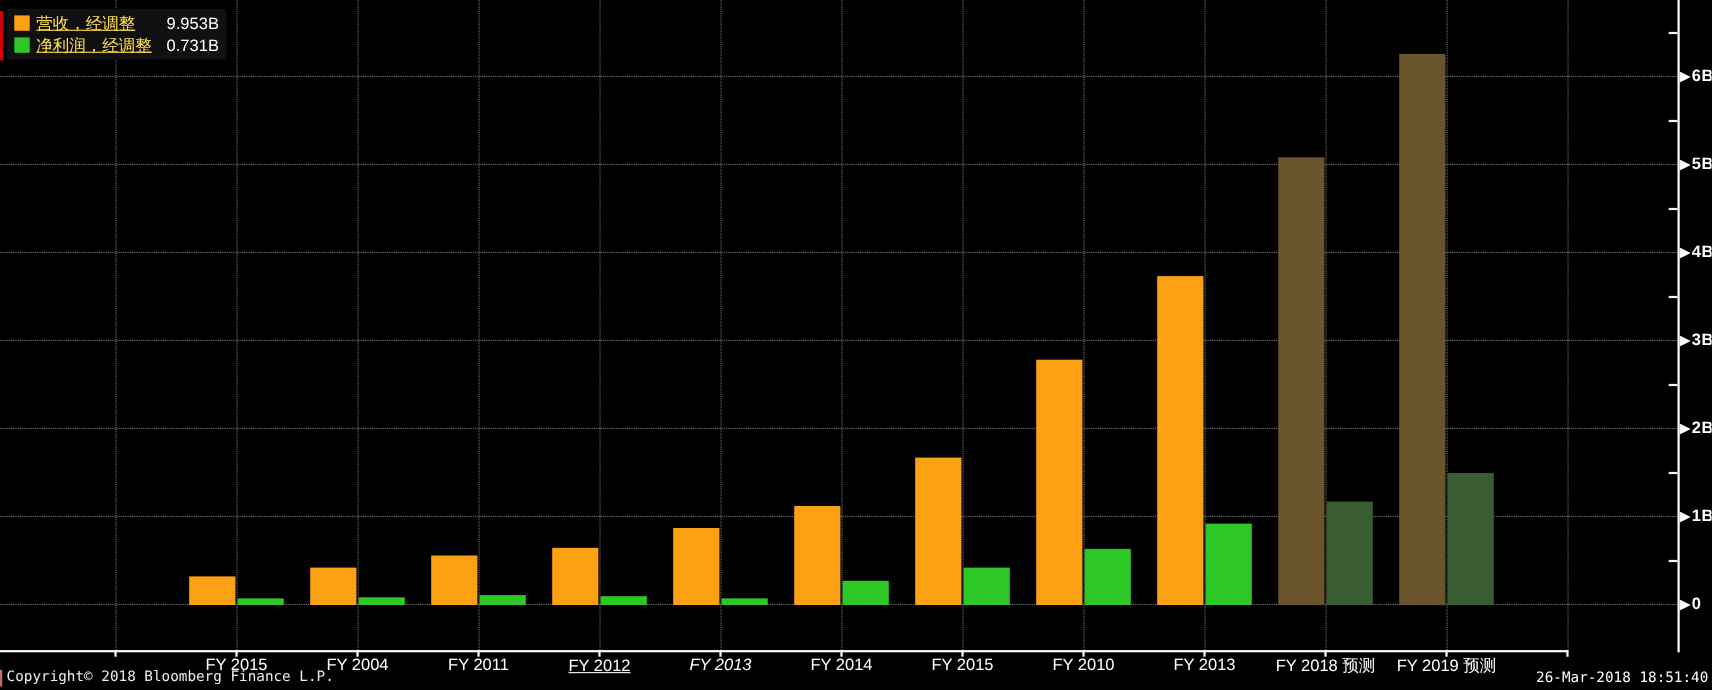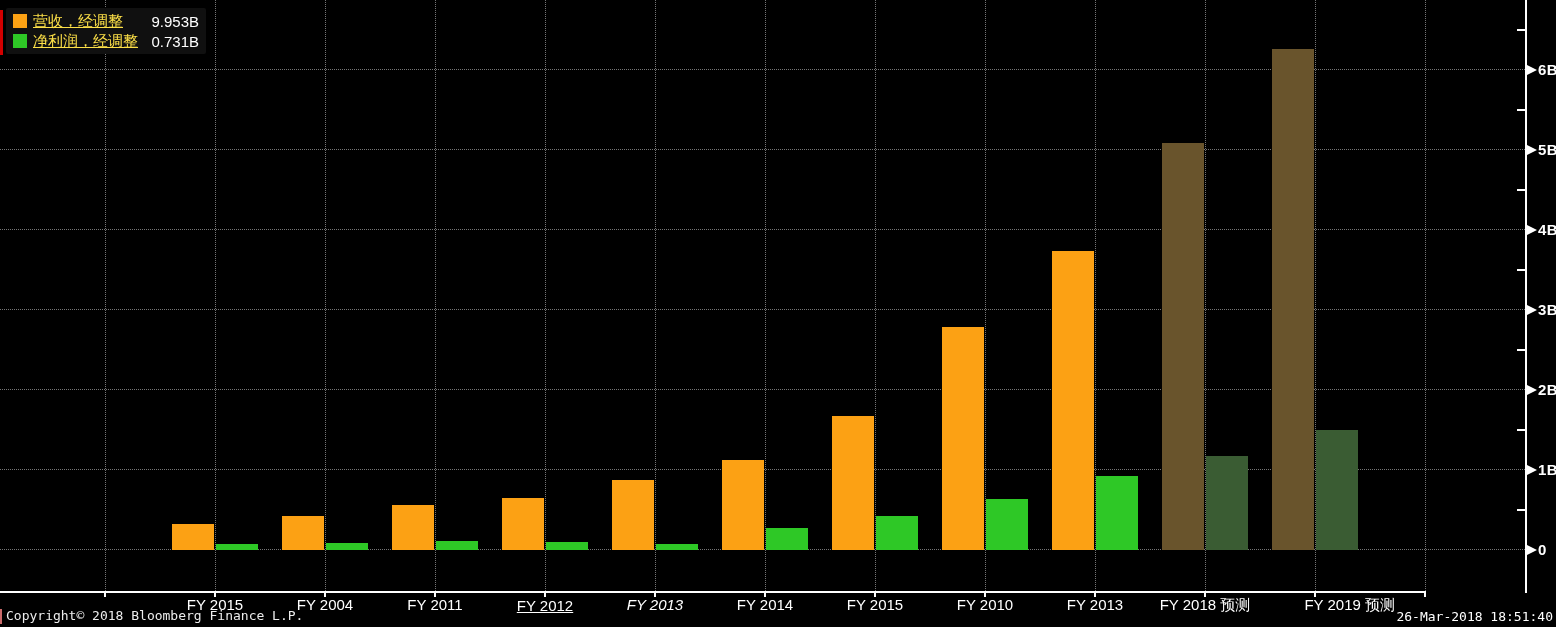--- a/index.html
+++ b/index.html
@@ -93,21 +93,21 @@
     <div class="bar" style="left: 986px; top: 499px; width: 42px; height: 51px; background: rgb(46, 200, 38);"></div>
     <div class="xlabel" style="left: 905px; top: 596px;">FY 2010</div>
     <div class="bar" style="left: 1052px; top: 251px; width: 42px; height: 299px; background: rgb(252, 161, 20);"></div>
     <div class="bar" style="left: 1096px; top: 476px; width: 42px; height: 74px; background: rgb(46, 200, 38);"></div>
     <div class="xlabel" style="left: 1015px; top: 596px;">FY 2013</div>
     <div class="bar" style="left: 1162px; top: 143px; width: 42px; height: 407px; background: rgb(105, 84, 44);"></div>
     <div class="bar" style="left: 1206px; top: 456px; width: 42px; height: 94px; background: rgb(58, 92, 51);"></div>
     <div class="xlabel" style="left: 1125px; top: 596px;">FY 2018 预测</div>
     <div class="bar" style="left: 1272px; top: 49px; width: 42px; height: 501px; background: rgb(105, 84, 44);"></div>
     <div class="bar" style="left: 1316px; top: 430px; width: 42px; height: 120px; background: rgb(58, 92, 51);"></div>
-    <div class="xlabel" style="left: 1235px; top: 596px; text-align: right;">FY 2019 预测</div>
+    <div class="xlabel" style="left: 1235px; top: 596px;">FY 2019 预测</div>
     <div class="yaxis-line" style="left: 1525px; height: 593px;"></div>
     <div class="xaxis-line" style="top: 591px; width: 1425px;"></div>
     <div class="yarrow" style="left: 1527px; top: 545px;"></div>
     <div class="ylabel" style="left: 1538px; top: 541px;">0</div>
     <div class="yarrow" style="left: 1527px; top: 465px;"></div>
     <div class="ylabel" style="left: 1538px; top: 461px;">1B</div>
     <div class="yarrow" style="left: 1527px; top: 385px;"></div>
     <div class="ylabel" style="left: 1538px; top: 381px;">2B</div>
     <div class="yarrow" style="left: 1527px; top: 305px;"></div>
     <div class="ylabel" style="left: 1538px; top: 301px;">3B</div>

